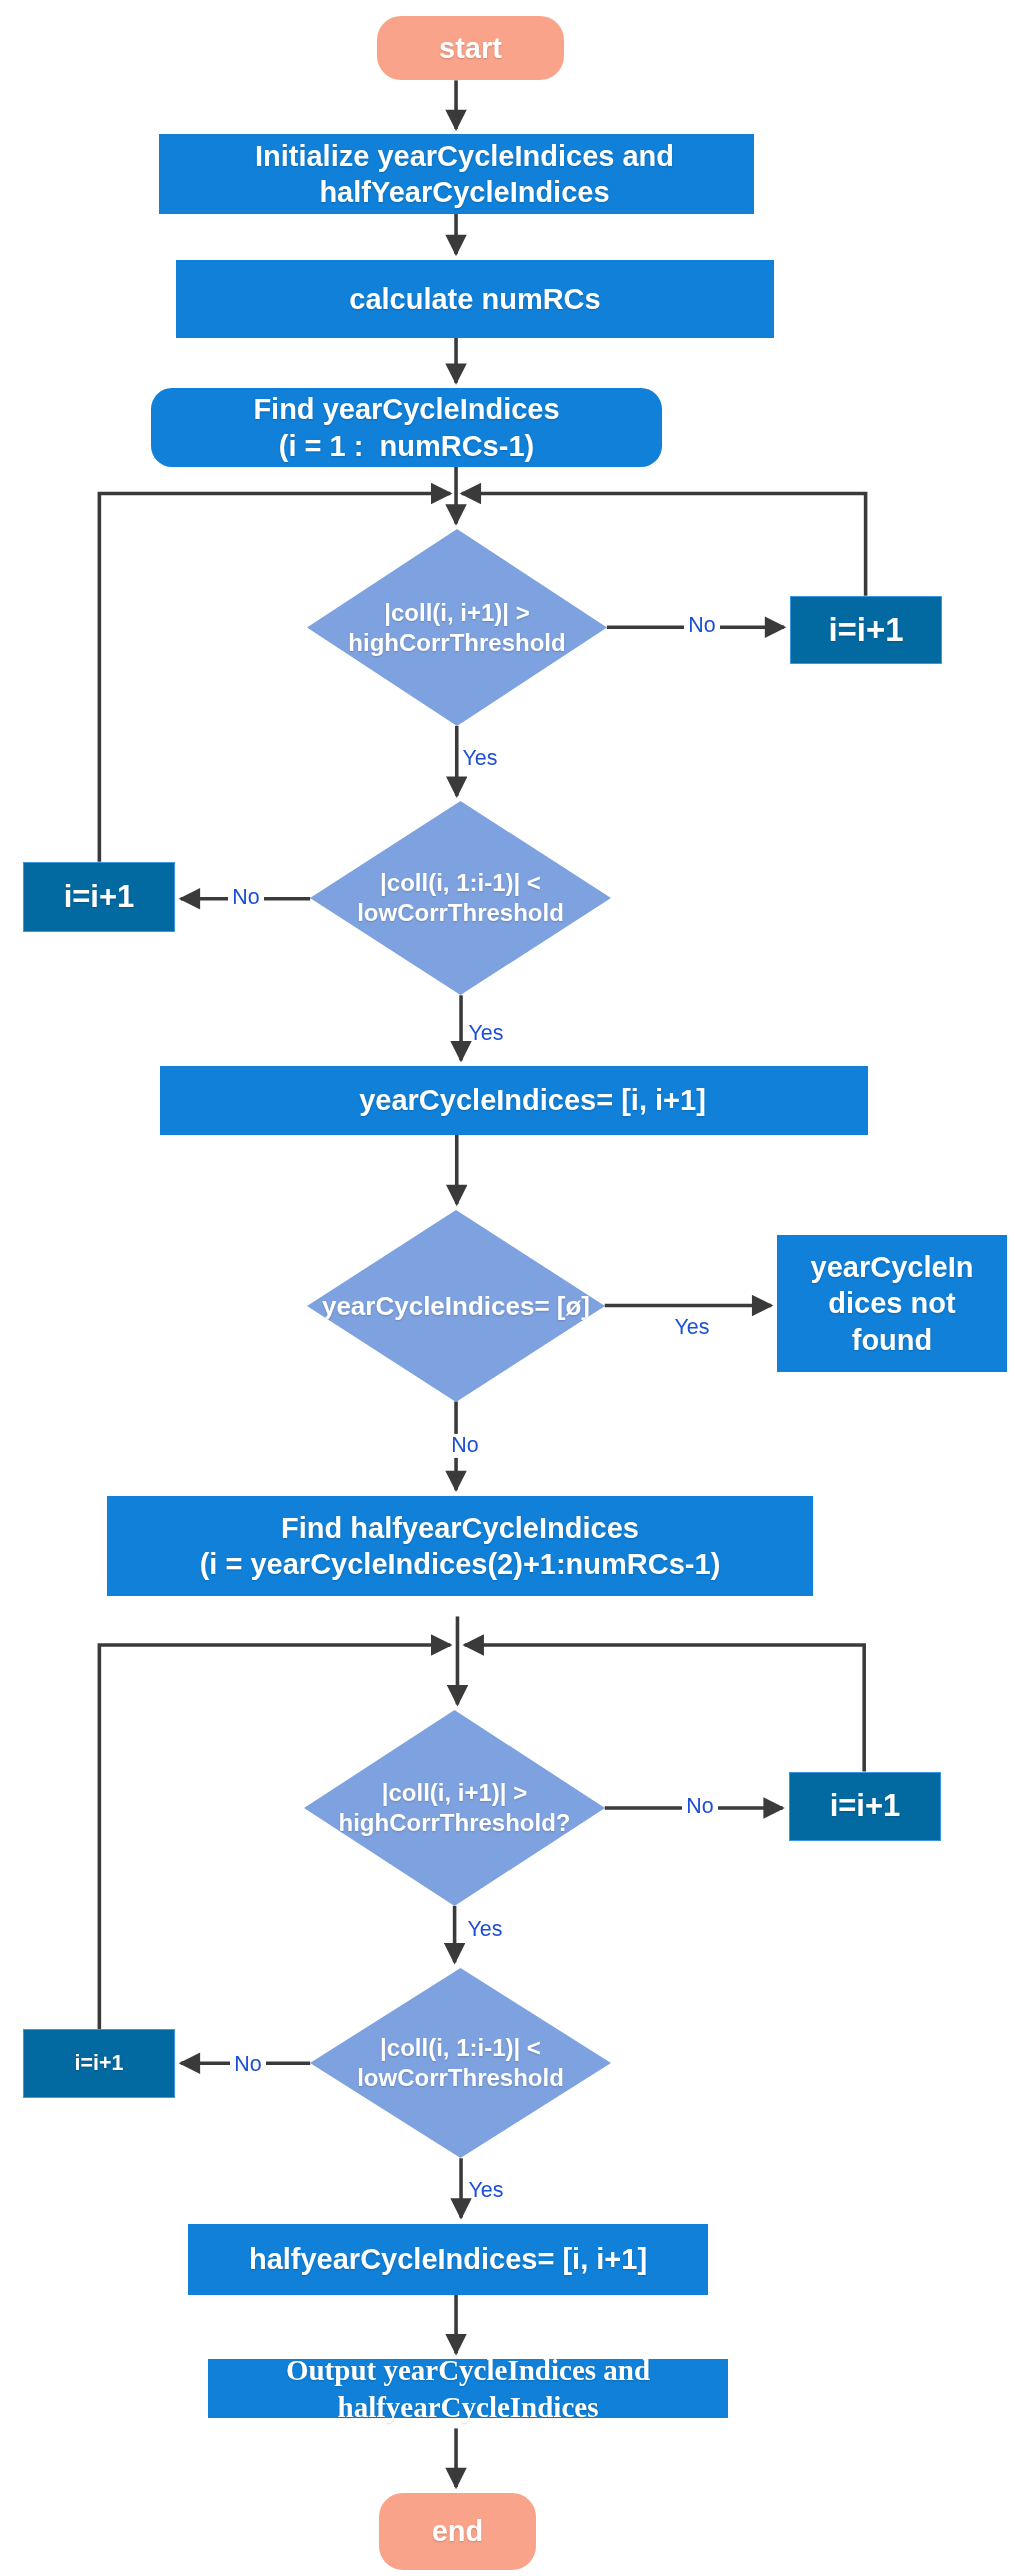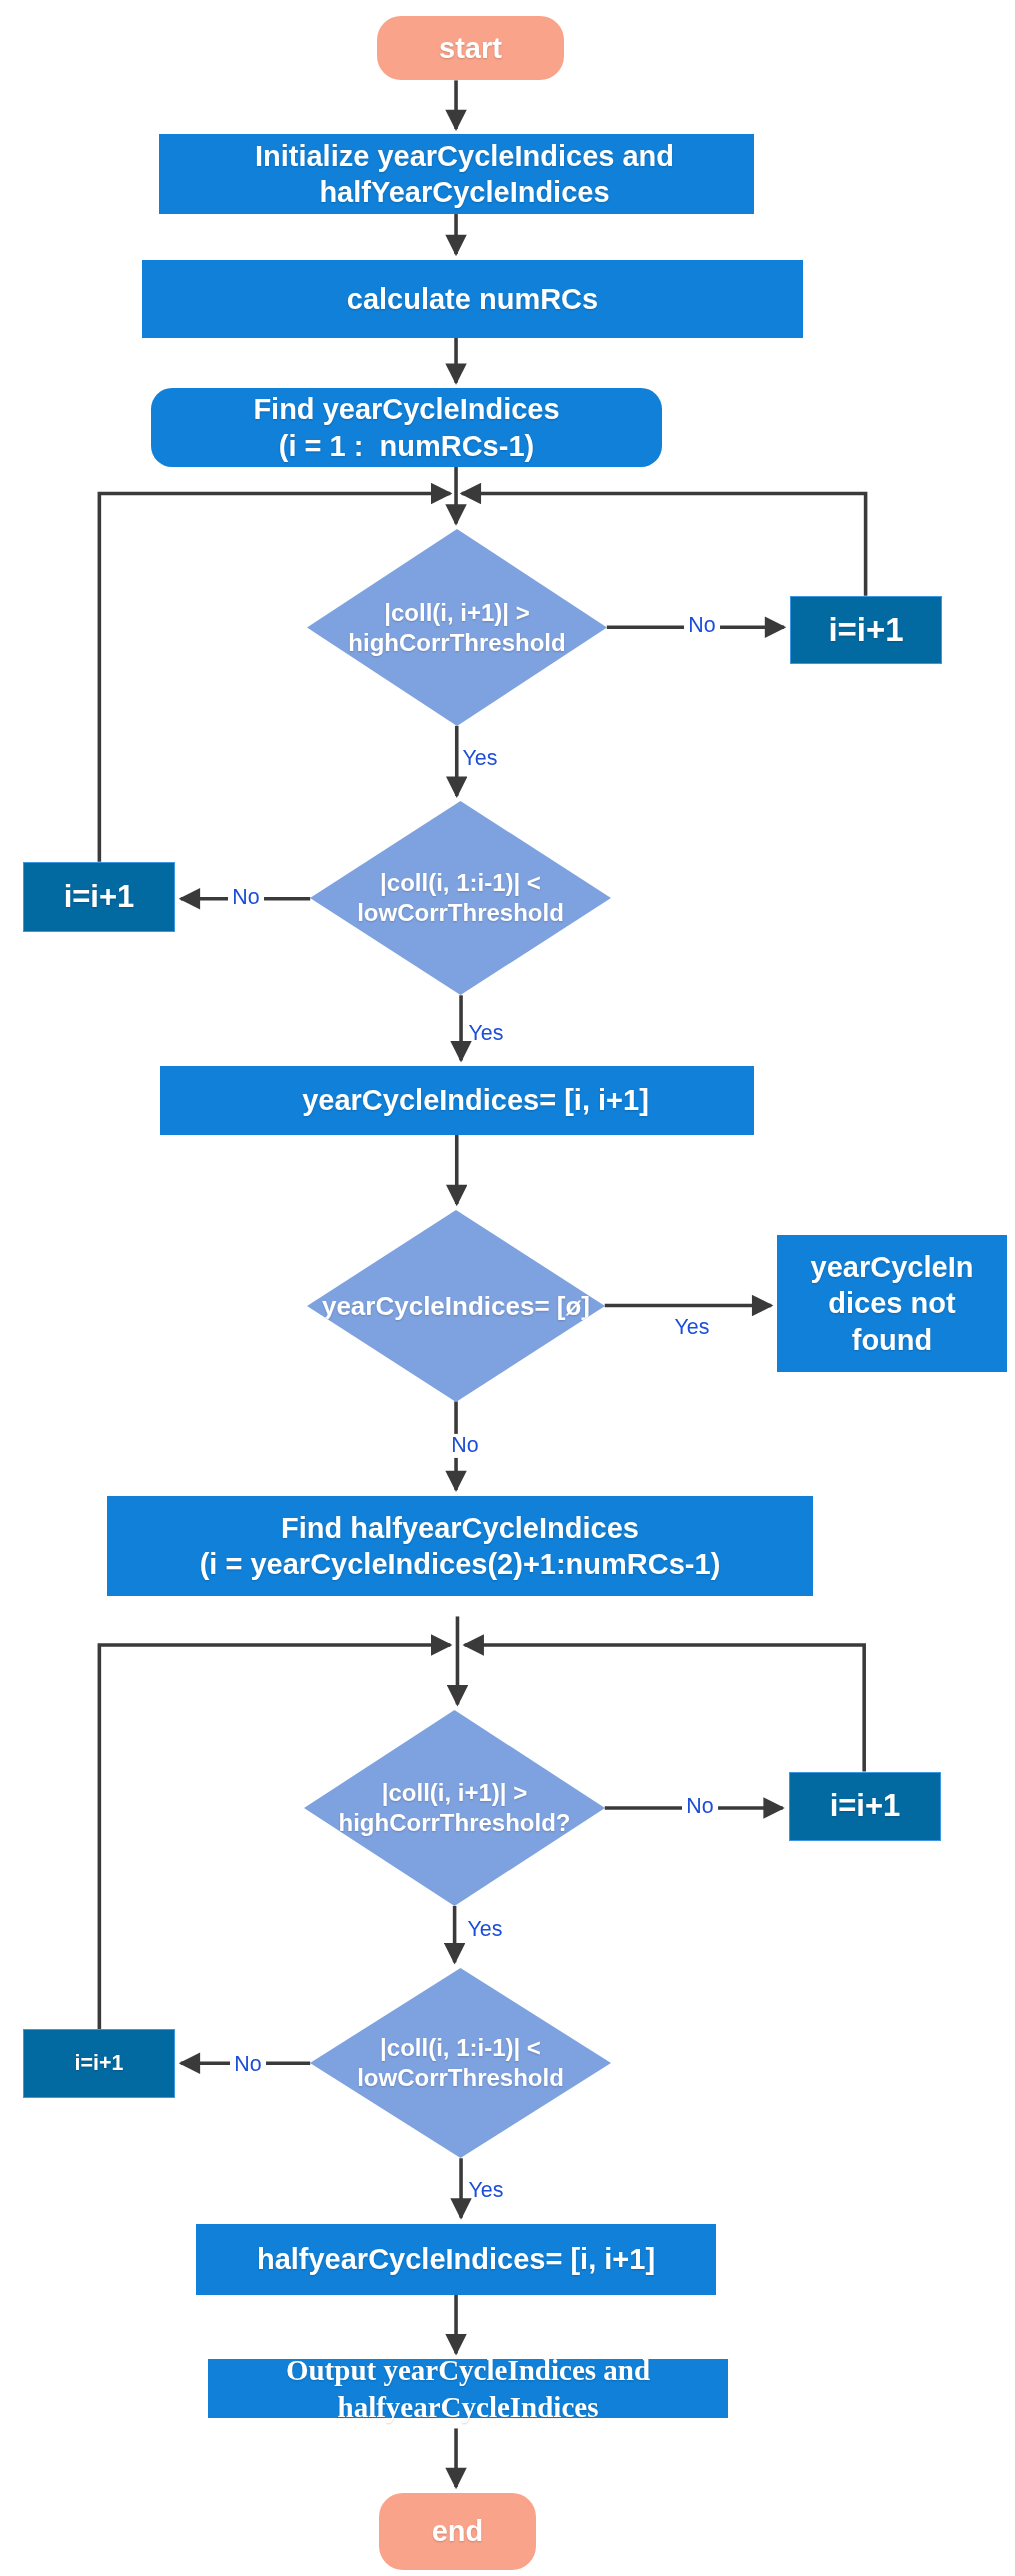--- a/index.html
+++ b/index.html
@@ -77,57 +77,57 @@
       <path d="M638,3209 V3292" marker-end="url(#arr)"></path>
       <path d="M638,3397 V3479" marker-end="url(#arr)"></path>
     </g>
   </svg>
 
   <div class="node terminal fs40" style="left:377px;top:15.7px;width:187px;height:64px;">start</div>
 
   <div class="node process fs40" style="left:159px;top:134px;width:595px;height:80px;padding-left:16px;">Initialize yearCycleIndices and
 halfYearCycleIndices</div>
 
-  <div class="node process fs40" style="left:142px;top:260px;width:661px;height:78px;">calculate numRCs</div>
+  <div class="node process fs40" style="left:176px;top:260px;width:598px;height:78px;">calculate numRCs</div>
 
   <div class="node process fs40" style="left:151px;top:388px;width:511px;height:79px;border-radius:21px;">Find yearCycleIndices
 (i = 1 :&nbsp;&nbsp;numRCs-1)</div>
 
   <div class="node decision fs34" style="left:307px;top:529px;width:300px;height:197px;">|coll(i, i+1)| &gt;
 highCorrThreshold</div>
 
   <div class="node inc fs46" style="left:790px;top:596px;width:152px;height:68px;">i=i+1</div>
 
   <div class="node decision fs34" style="left:310px;top:801px;width:301px;height:194px;">|coll(i, 1:i-1)| &lt;
 lowCorrThreshold</div>
 
   <div class="node inc fs44" style="left:23px;top:862px;width:152px;height:70px;">i=i+1</div>
 
-  <div class="node process fs40" style="left:160px;top:1066px;width:594px;height:69px;padding-left:37px;">yearCycleIndices= [i, i+1]</div>
+  <div class="node process fs40" style="left:160px;top:1066px;width:708px;height:69px;padding-left:37px;">yearCycleIndices= [i, i+1]</div>
 
   <div class="node decision fs36" style="left:307px;top:1210px;width:298px;height:192px;">yearCycleIndices= [ø]</div>
 
   <div class="node process fs40" style="left:777px;top:1235px;width:230px;height:137px;">yearCycleIn
 dices not
 found</div>
 
   <div class="node process fs40" style="left:107px;top:1496px;width:706px;height:100px;">Find halfyearCycleIndices
 (i = yearCycleIndices(2)+1:numRCs-1)</div>
 
   <div class="node decision fs34" style="left:304px;top:1710px;width:301px;height:196px;">|coll(i, i+1)| &gt;
 highCorrThreshold?</div>
 
   <div class="node inc fs44" style="left:789px;top:1772px;width:152px;height:69px;">i=i+1</div>
 
   <div class="node decision fs34" style="left:310px;top:1968px;width:301px;height:190px;">|coll(i, 1:i-1)| &lt;
 lowCorrThreshold</div>
 
   <div class="node inc fs30" style="left:23px;top:2029px;width:152px;height:69px;">i=i+1</div>
 
-  <div class="node process fs40" style="left:196px;top:2224px;width:520px;height:71px;">halfyearCycleIndices= [i, i+1]</div>
+  <div class="node process fs40" style="left:188px;top:2224px;width:520px;height:71px;">halfyearCycleIndices= [i, i+1]</div>
 
   <div class="node process fs40" style="left:208px;top:2359px;width:520px;height:59px;font-family:Liberation Serif, serif;">Output yearCycleIndices and
 halfyearCycleIndices</div>
 
   <div class="node terminal fs40" style="left:379px;top:2493px;width:157px;height:77px;text-align:right;">end</div>
 
   <div class="edge-label on-line" style="left:702px;top:626px;">No</div>
   <div class="edge-label" style="left:480px;top:759px;">Yes</div>
   <div class="edge-label on-line" style="left:246px;top:898px;">No</div>
   <div class="edge-label" style="left:486px;top:1034px;">Yes</div>

